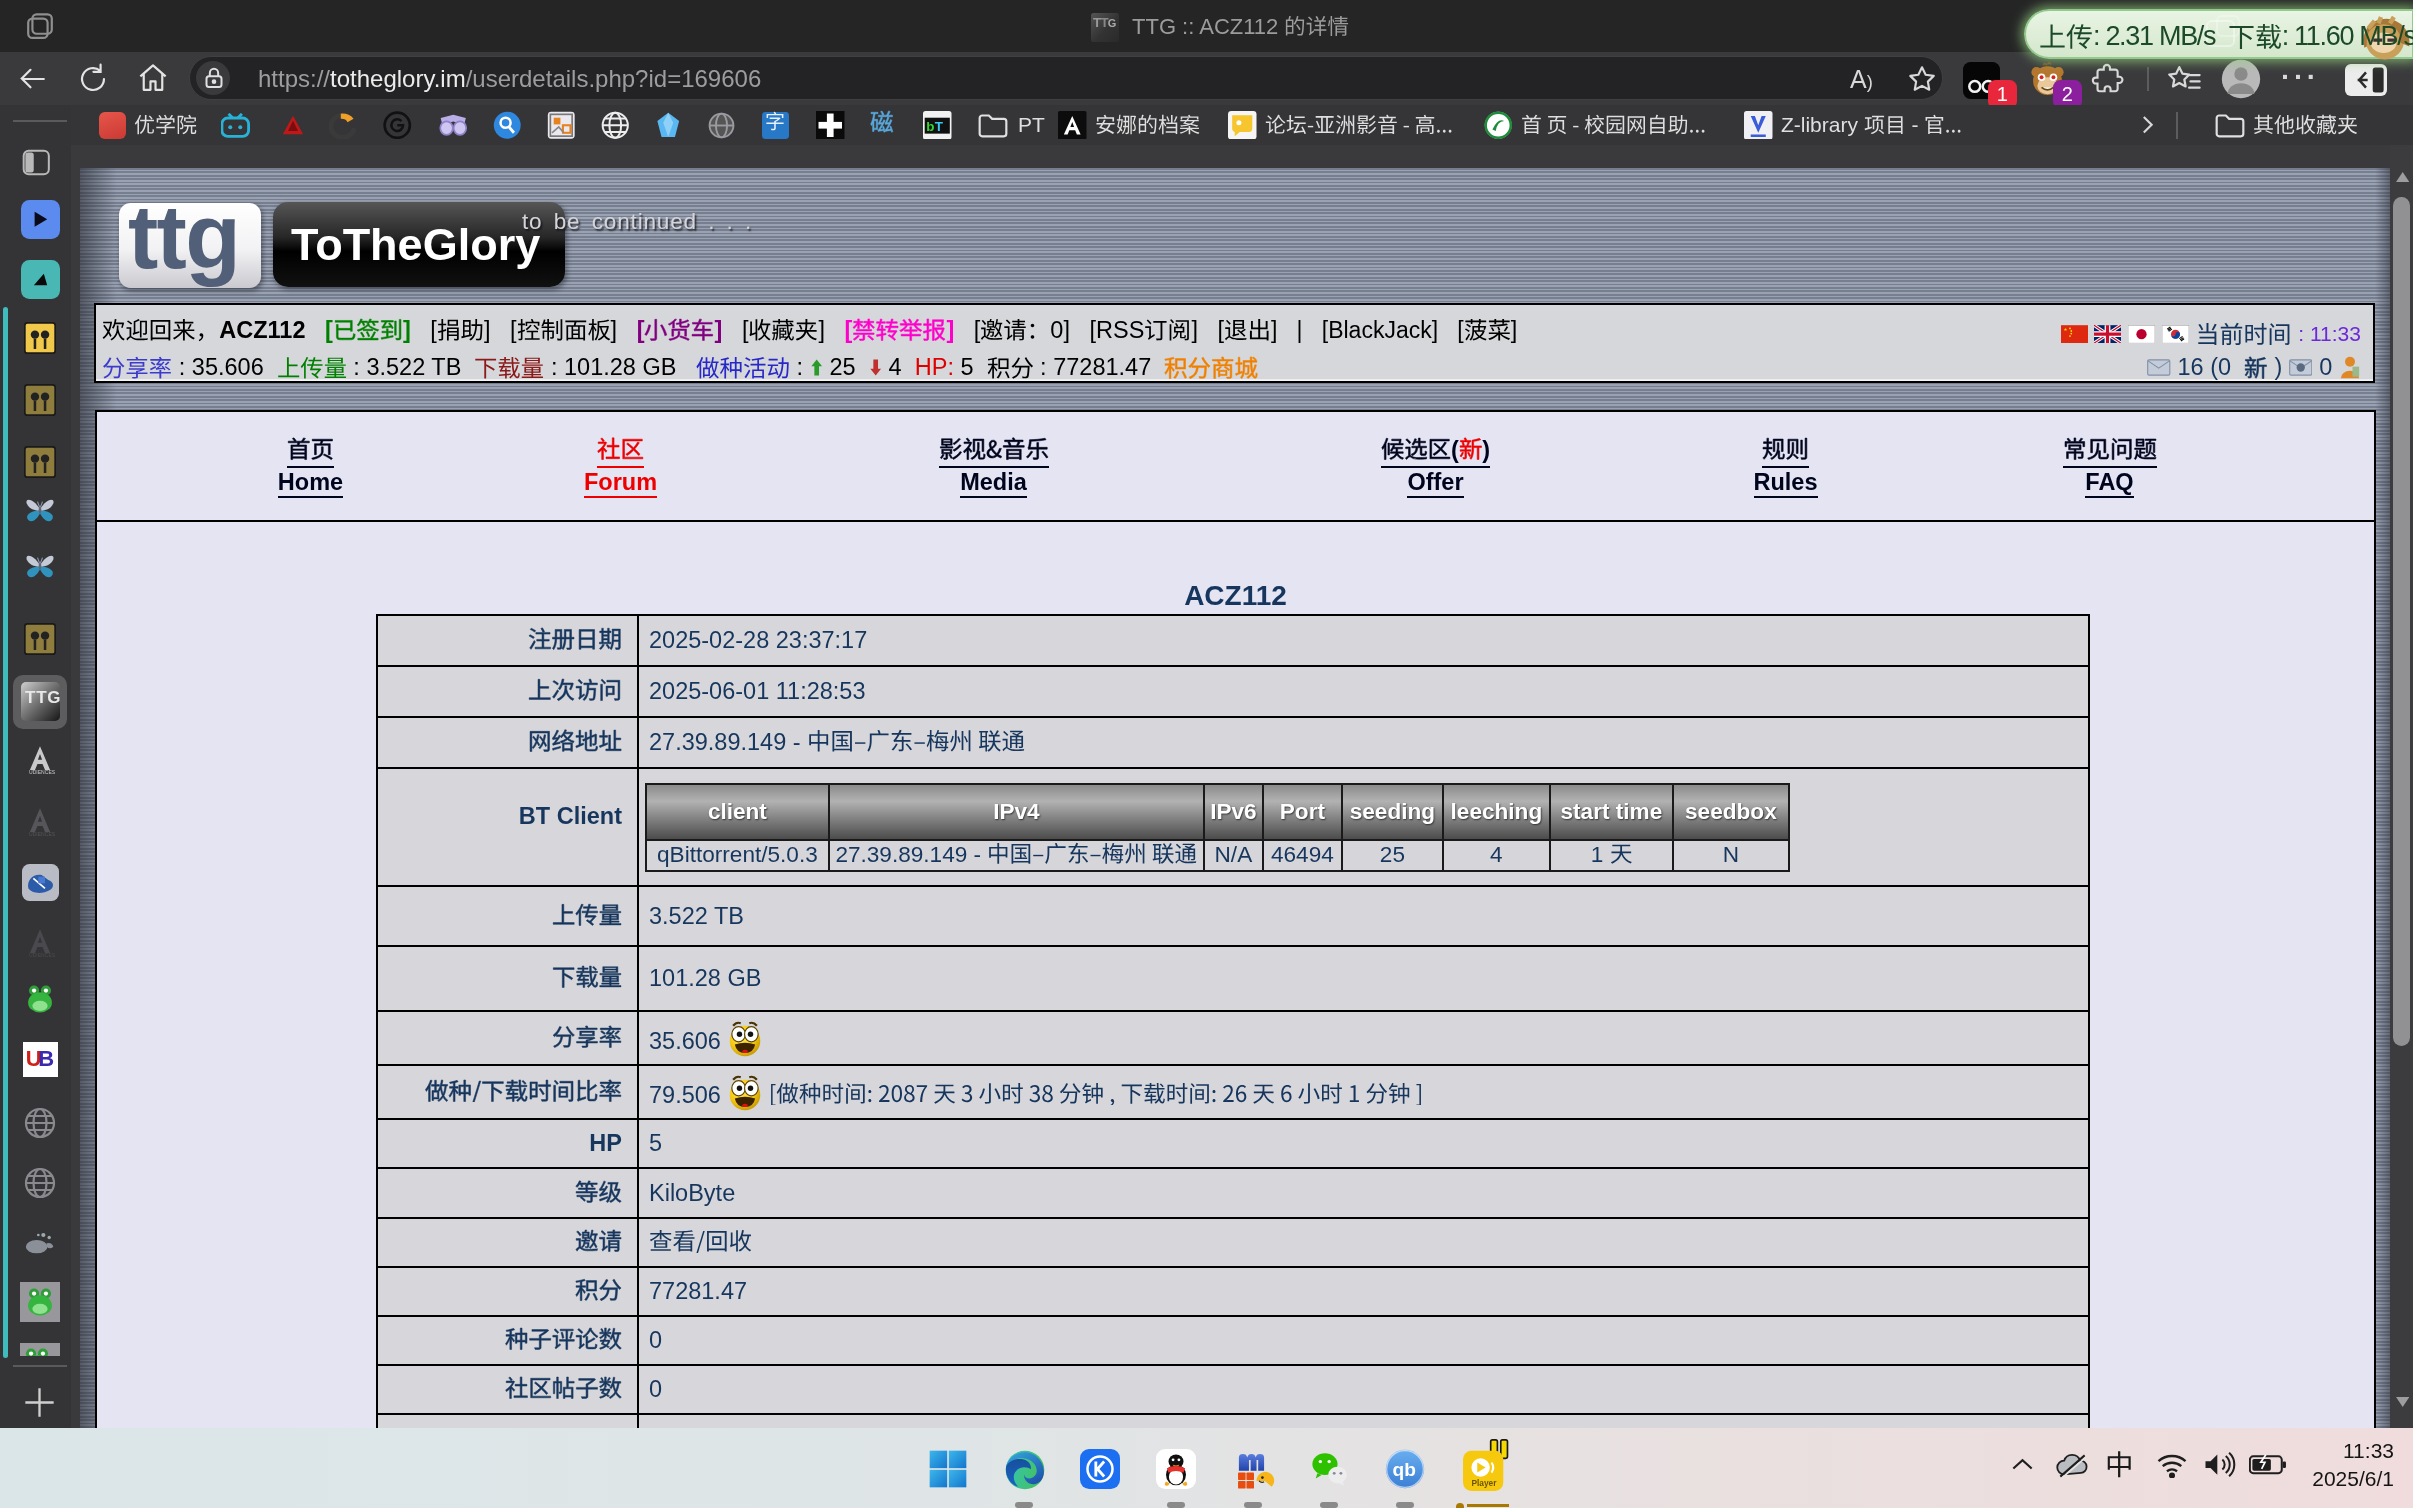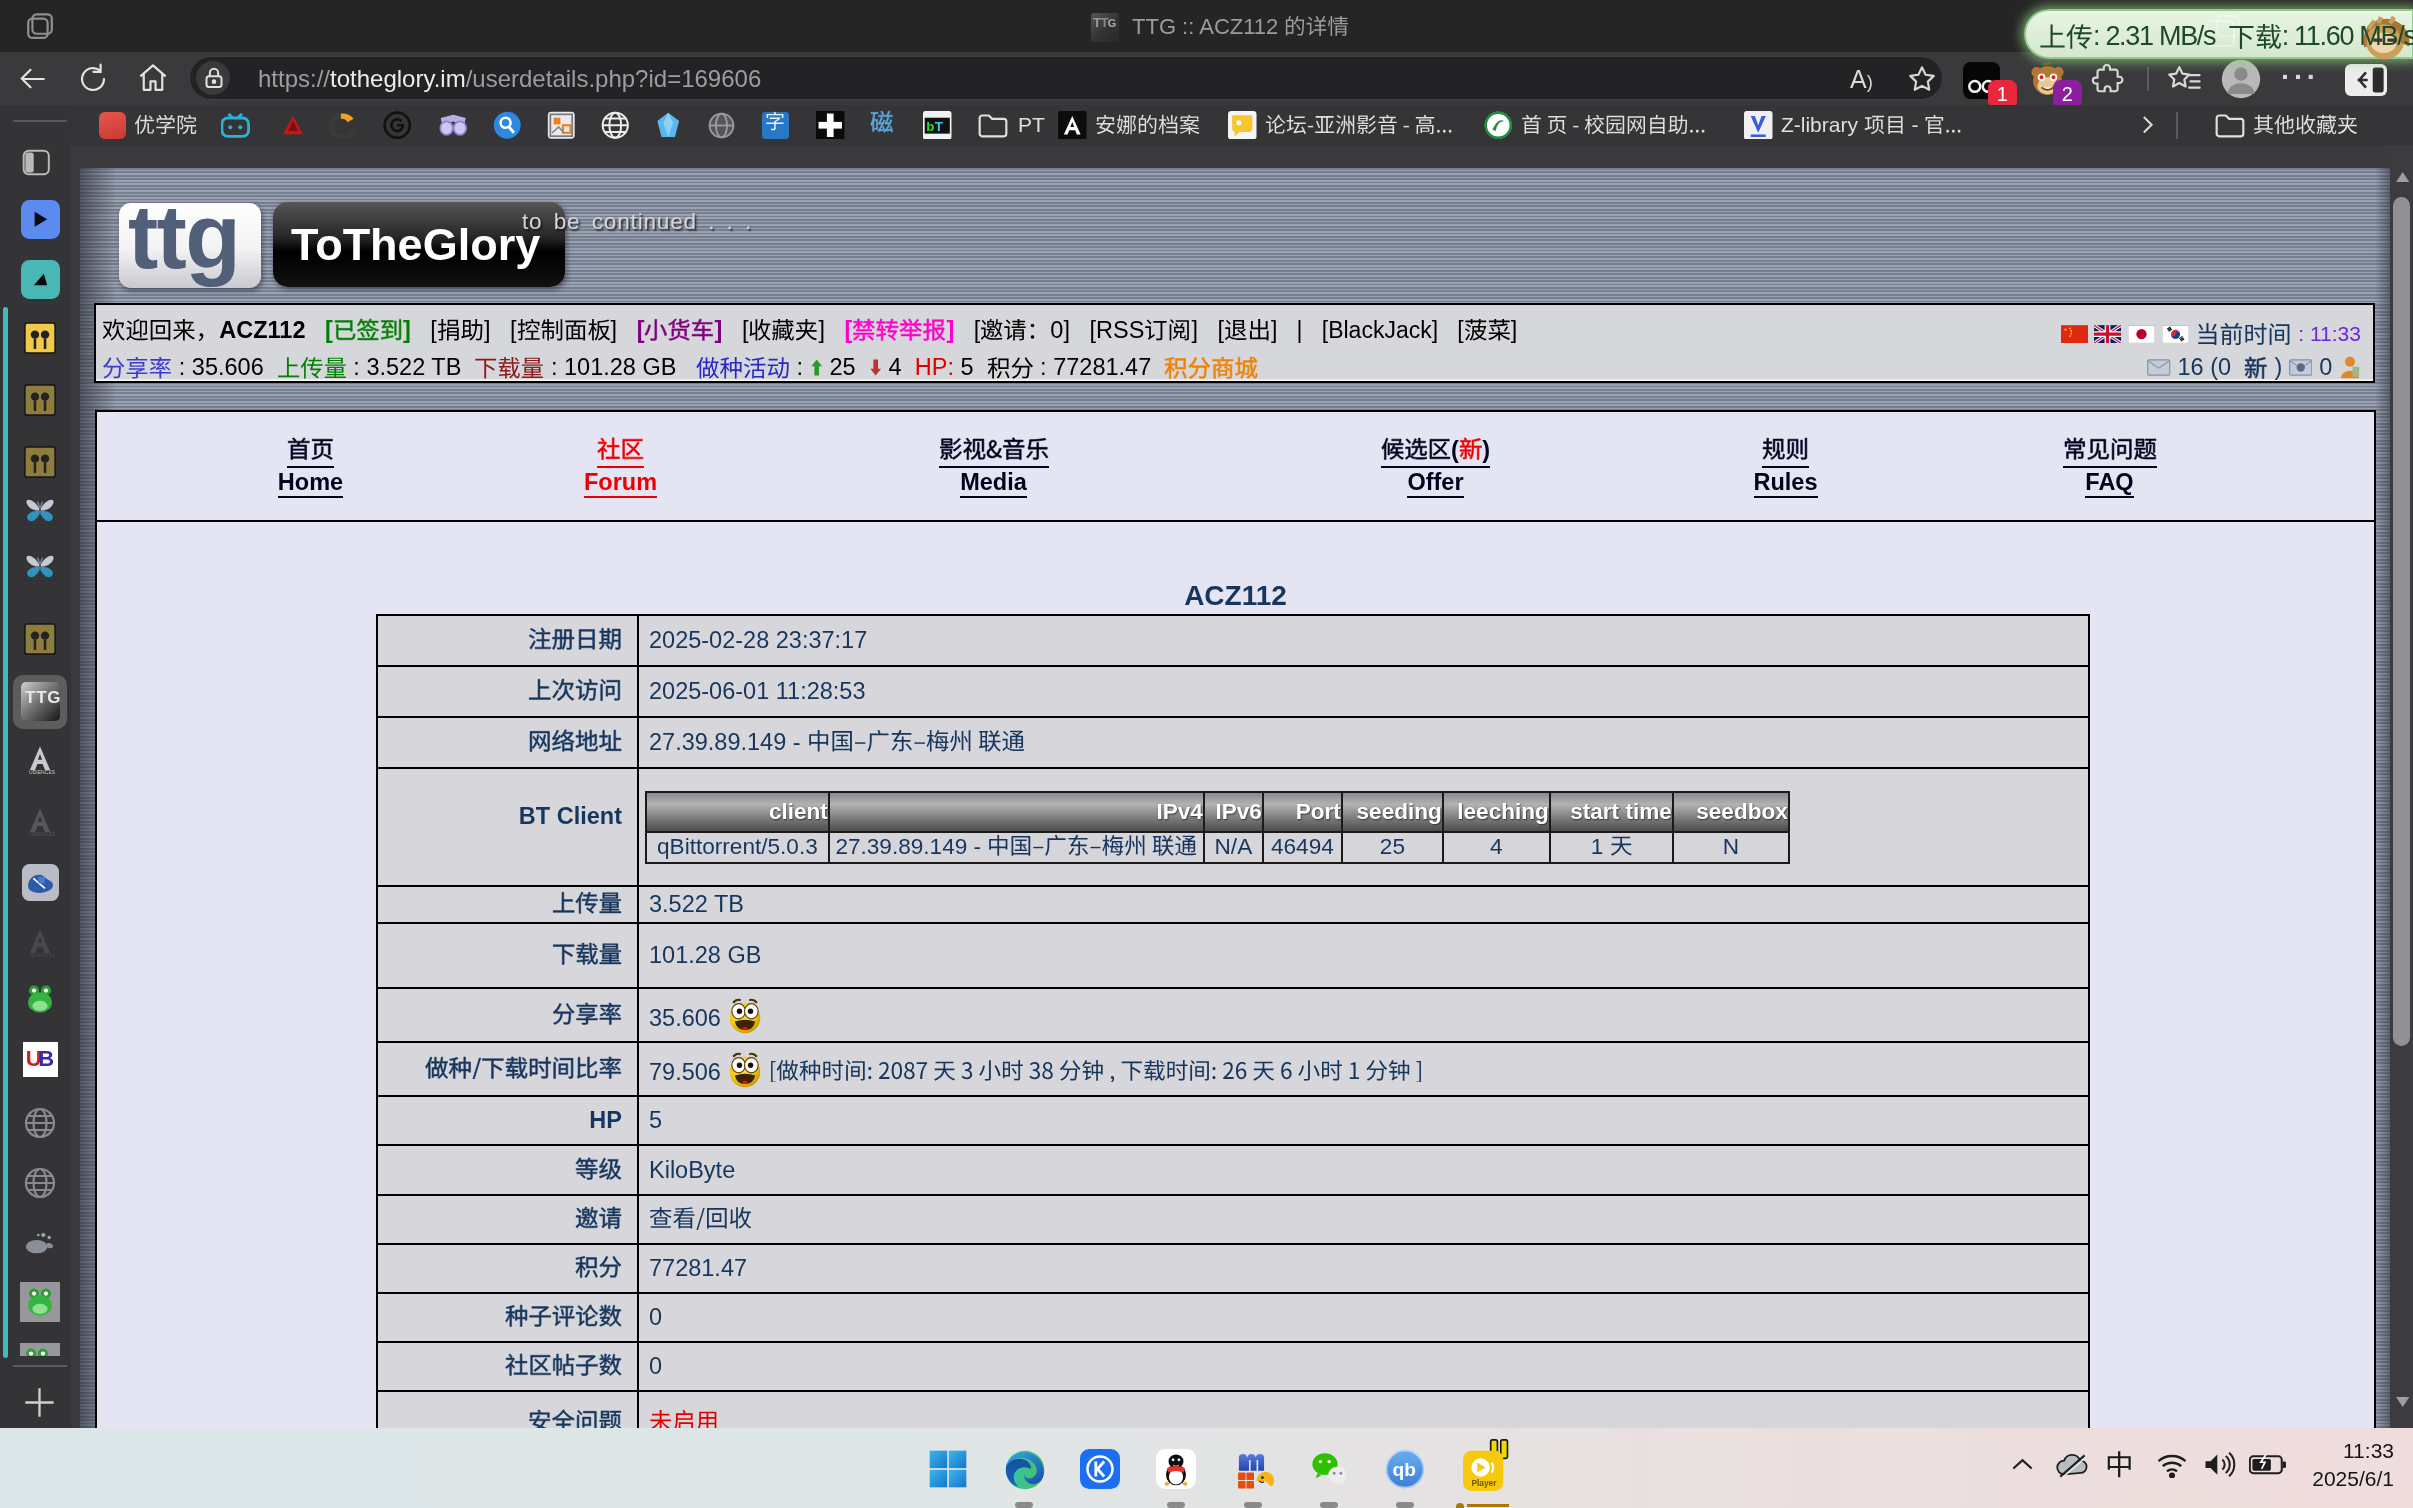--- a/index.html
+++ b/index.html
@@ -24,21 +24,21 @@
   font-size:25px; color:#000; }
 #navbox { left:24px; top:265px; width:2281px; height:1163px; background:#e4e4f3; border:2.5px solid #000; border-bottom:none; }
 #navrow { position:absolute; left:0; top:0; width:100%; height:110px; border-bottom:2.5px solid #000; display:flex; }
 .nava { font-weight:bold; font-size:23.5px; text-decoration:none; border-bottom:2.5px solid; padding-bottom:0px; display:inline-block; line-height:27px; margin-top:1.7px; }
 .utable { border-collapse:collapse; }
 .utable td { border:2.5px solid #000; background:#d7d7db; color:#17365d; font-size:23.5px; }
 .utable td.lbl { width:261px; text-align:right; padding-right:15px; }
 .utable td.val { padding-left:10px; }
 .btable { border-collapse:collapse; }
 .btable td,.btable th { border:2.5px solid #1a1a1a; font-size:22.6px; text-align:center; white-space:nowrap; }
-.btable th { text-shadow:0.8px 0.8px 1.7px #333; color:#fff; background:linear-gradient(180deg,#8b8b8b 0%,#b2b2b2 30%,#828282 62%,#4c4c4c 100%); height:40px;text-align:right; }
+.btable th { text-shadow:0.8px 0.8px 1.7px #333; color:#fff; background:linear-gradient(180deg,#8b8b8b 0%,#b2b2b2 30%,#828282 62%,#4c4c4c 100%); height:56px; }
 .btable td { color:#17365d; background:#d6d6da; height:31px; }
 #taskbar { left:0; top:1428px; width:2413px; height:80px;
   background:linear-gradient(90deg,#dbe6e9 0%,#dfe5e6 40%,#e9e0e0 70%,#f0dcdc 100%); }
 #scrollv { left:2390px; top:145px; width:23.5px; height:1283px; background:#3c3c3e; }
 #speedbox { left:2024px; top:9.2px; width:390px; height:50px; border-radius:25px 0 0 25px; border:2.5px solid #94c98e;
   background:linear-gradient(180deg,#e9f4e4,#d4e7cc); box-shadow:0 0 11.7px 2.5px rgba(150,210,130,.75); overflow:hidden; }
 .tico { position:absolute; top:1449px; width:42px; height:42px; }
 .trayico { position:absolute; top:1448px; }
 </style></head>
 <body>
@@ -1038,21 +1038,21 @@
                         <g transform="scale(1,-1)">
                           <use href="#g117" x="0"></use>
                         </g>
                       </svg></td>
                     <td>N</td>
                   </tr>
                 </tbody>
               </table>
             </td>
           </tr>
-          <tr style="height:37px">
+          <tr style="height:60px">
             <td class="lbl"><svg style="vertical-align:-2.8px;" width="70" height="23.5" viewBox="0 -880 3000 1000" fill="#17365d" stroke="#17365d" stroke-width="22" xmlns="http://www.w3.org/2000/svg">
                 <g transform="scale(1,-1)">
                   <use href="#g69" x="0"></use>
                   <use href="#g70" x="1000"></use>
                   <use href="#g71" x="2000"></use>
                 </g>
               </svg></td>
             <td class="val">3.522 TB</td>
           </tr>
           <tr style="height:65px">

